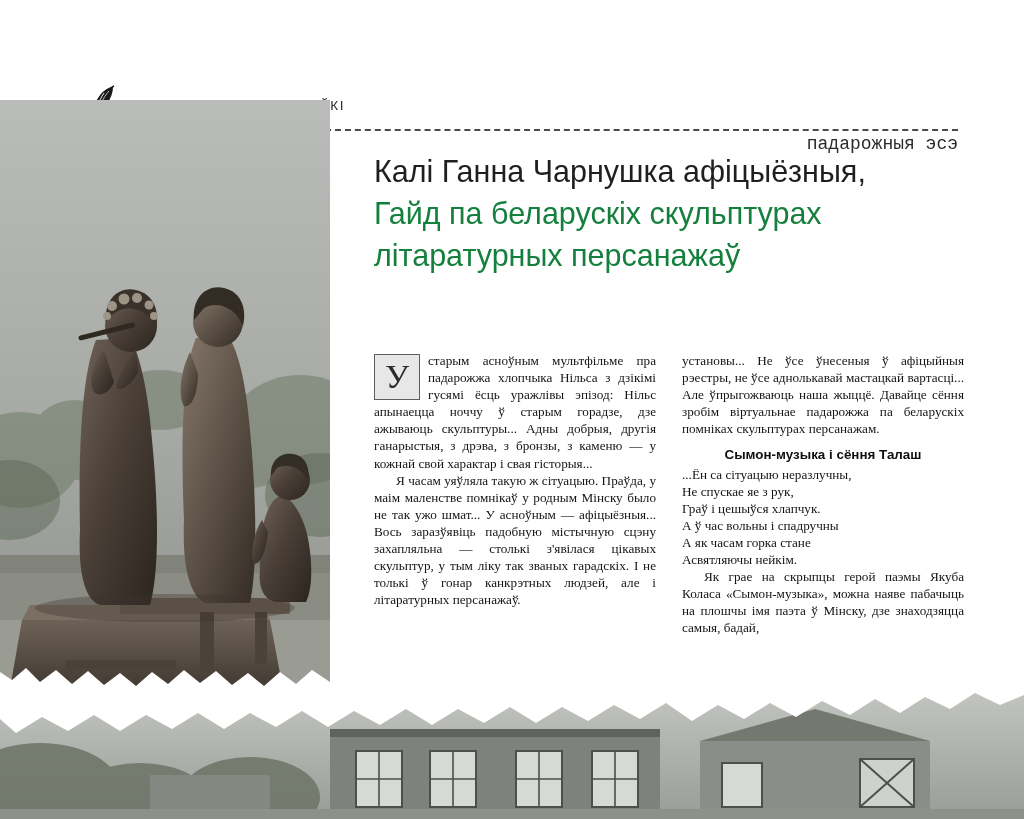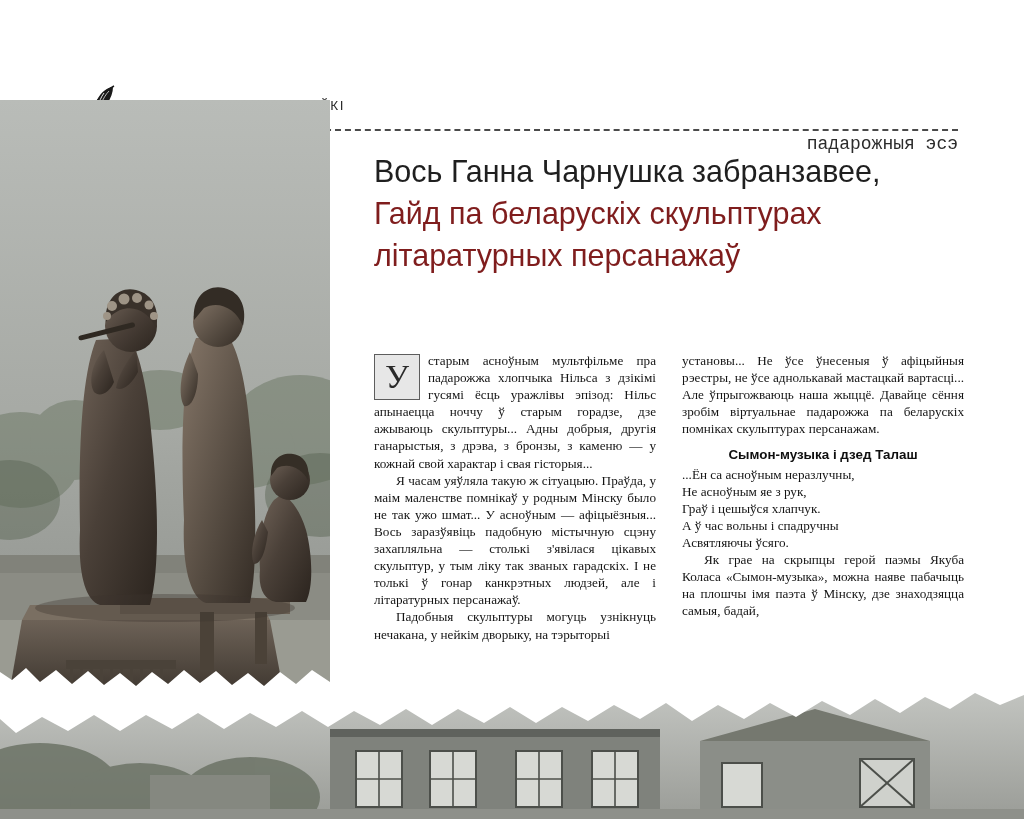--- a/index.html
+++ b/index.html
@@ -86,21 +86,21 @@
   #headline {
     position: absolute;
     left: 374px; top: 150px;
     width: 590px;
   }
   #headline .line {
     font-family: "Liberation Sans", sans-serif;
     font-weight: 400;
     font-size: 30.5px;
     line-height: 42px;
-    color: #7f1d1d;
+    color: #15803d;
     white-space: nowrap;
   }
   #headline .line.dark { color: #1f1f1f; }
 
   
   #cols {
     position: absolute;
     left: 374px; top: 352px;
     width: 590px; height: 352px;
   }
@@ -298,47 +298,47 @@
 
     <svg style="position:absolute;left:0;top:558px;width:330px;height:40px" viewBox="0 0 330 40" preserveAspectRatio="none">
       <path d="M0 14 L12 22 L26 10 L40 24 L56 12 L72 26 L88 13 L104 27 L120 15 L136 28 L152 14 L168 26 L184 12 L200 25 L216 13 L232 27 L248 15 L264 28 L280 14 L296 26 L312 12 L330 24 L330 40 L0 40 Z" fill="#ffffff"></path>
     </svg>
   </div>
 
   <div id="photo-caption">Героі Мележа ў Хойніках</div>
   <div id="page-number">200</div>
 
   <div id="headline">
-    <div class="line dark">Вось Ганна Чарнушка забранзавее,</div>
+    <div class="line dark">Калі Ганна Чарнушка афіцыёзныя,</div>
     <div class="line">Гайд па беларускіх скульптурах</div>
     <div class="line">літаратурных персанажаў</div>
   </div>
 
   <div id="cols">
 
     <div class="col" id="col-left">
       <p class="p noindent">
         <span id="dropcap">У</span>
         <span>старым асноўным мультфільме пра падарожжа хлопчыка Нільса з дзікімі гусямі ёсць уражлівы эпізод: Нільс апынаецца ноччу ў старым горадзе, дзе ажываюць скульптуры... Адны добрыя, другія ганарыстыя, з дрэва, з бронзы, з каменю — у кожнай свой характар і свая гісторыя...</span>
       </p>
       <p class="p">Я часам уяўляла такую ж сітуацыю. Праўда, у маім маленстве помнікаў у родным Мінску было не так ужо шмат... У асноўным — афіцыёзныя... Вось заразўявіць падобную містычную сцэну захапляльна — столькі з'явілася цікавых скульптур, у тым ліку так званых гарадскіх. І не толькі ў гонар канкрэтных людзей, але і літаратурных персанажаў.</p>
-      <p class="p">Падобныя скульптуры могуць узнікнуць нечакана, у нейкім дворыку, на тэрыторыі</p>
     </div>
 
     <div class="col" id="col-right">
       <p class="p noindent">установы... Не ўсе ўнесеныя ў афіцыйныя рэестры, не ўсе аднолькавай мастацкай вартасці... Але ўпрыгожваюць наша жыццё. Давайце сёння зробім віртуальнае падарожжа па беларускіх помніках скульптурах персанажам.</p>
 
-      <p class="poem-title">Сымон-музыка і дзед Талаш</p>
+      <p class="poem-title">Сымон-музыка і сёння Талаш</p>
 
       <div class="poem">
-        <span class="pl">...Ён са асноўным неразлучны,</span>
-        <span class="pl">Не асноўным яе з рук,</span>
+        <span class="pl">...Ён са сітуацыю неразлучны,</span>
+        <span class="pl">Не спускае яе з рук,</span>
         <span class="pl">Граў і цешыўся хлапчук.</span>
         <span class="pl">А ў час вольны і спадручны</span>
-        <span class="pl">Асвятляючы ўсяго.</span>
+        <span class="pl">А як часам горка стане</span>
+        <span class="pl">Асвятляючы нейкім.</span>
       </div>
 
       <p class="p">Як грае на скрыпцы герой паэмы Якуба Коласа «Сымон-музыка», можна наяве пабачыць на плошчы імя паэта ў Мінску, дзе знаходзяцца самыя, бадай,</p>
     </div>
   </div>
 
   <div id="bottom-band">
     <svg class="bb-bg" viewBox="0 0 1024 130" preserveAspectRatio="none">
       <defs>
         <linearGradient id="bsky" x1="0" y1="0" x2="0" y2="1">

